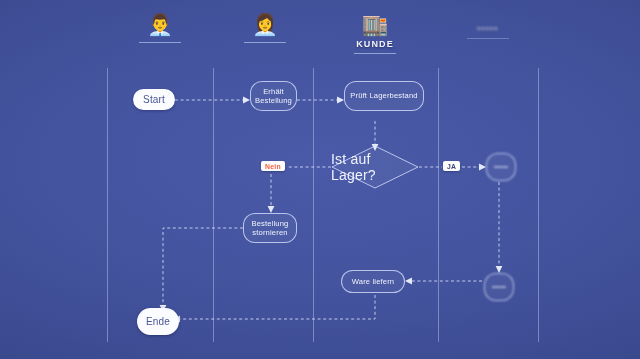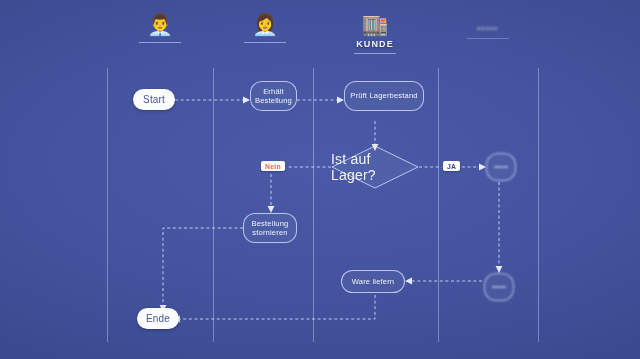--- a/index.html
+++ b/index.html
@@ -233,21 +233,21 @@
   </div>
 
   <div class="node box blurred" style="left:486px;top:153px;width:30px;height:28px">
     <span class="node-text">•••••</span>
   </div>
 
   <div class="node box blurred" style="left:484px;top:273px;width:30px;height:28px">
     <span class="node-text">•••••</span>
   </div>
 
-  <div class="node terminator" style="left:137px;top:308px;width:42px;height:21px">
+  <div class="node terminator" style="left:137px;top:308px;width:42px;height:27px">
     <span class="node-text">Ende</span>
   </div>
 
   <div class="edge-label" style="left:261px;top:161px;color:#f2603c">
     <span>Nein</span>
   </div>
   <div class="edge-label" style="left:443px;top:161px;color:#39436f">
     <span>JA</span>
   </div>
 

